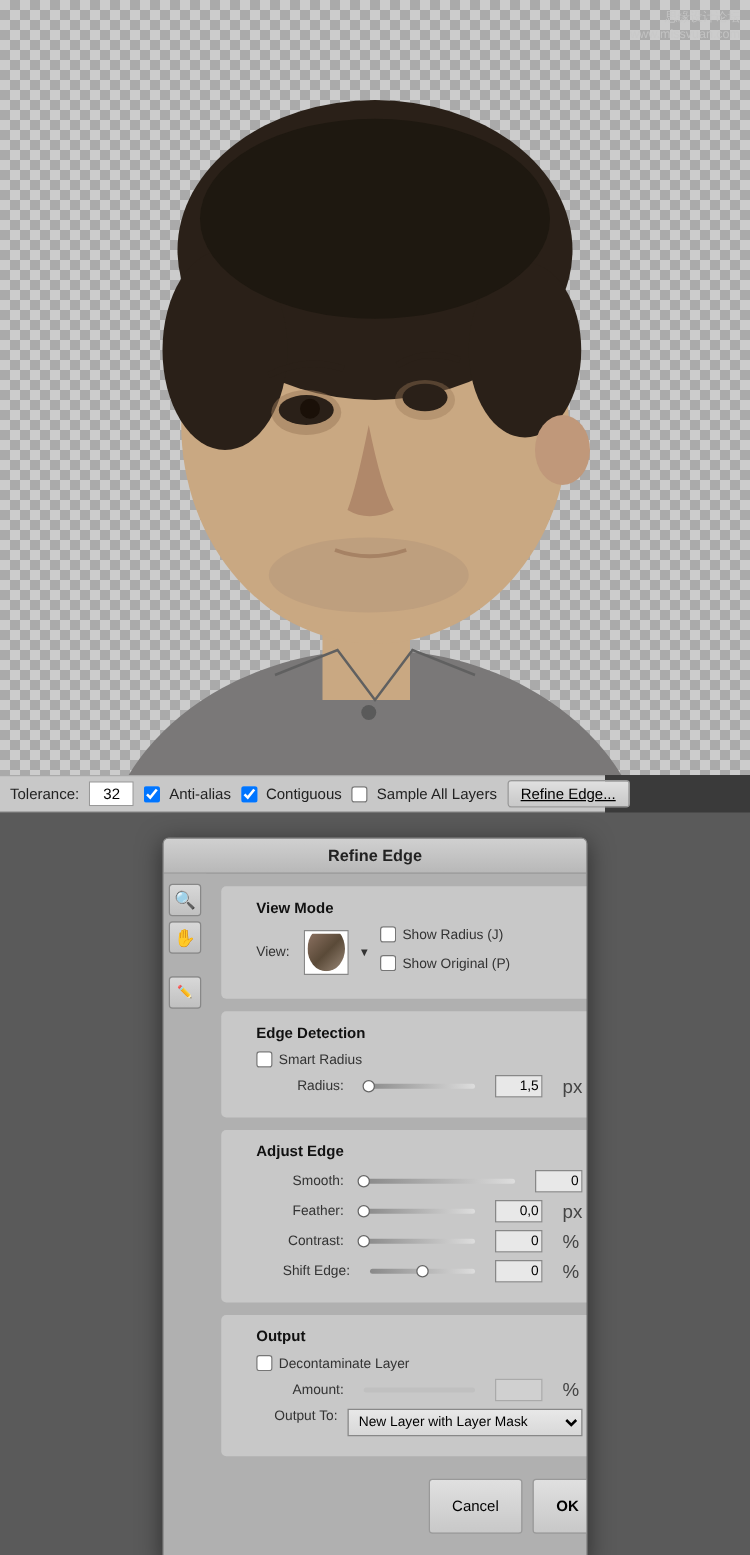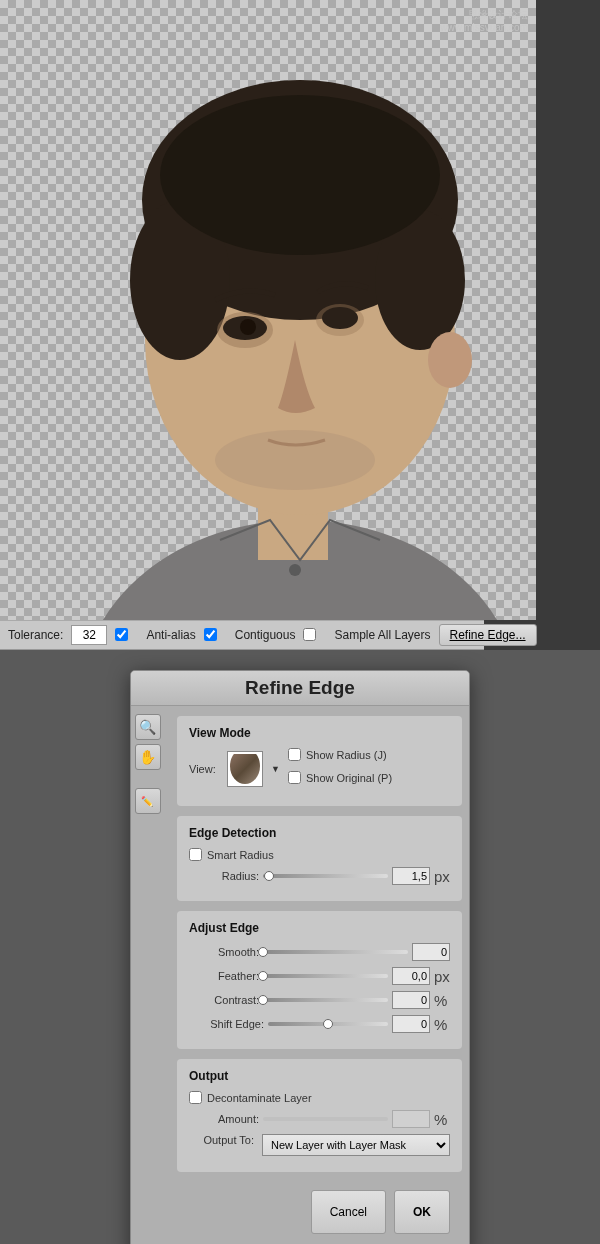--- a/index.html
+++ b/index.html
@@ -8,21 +8,21 @@
       min-height: 1244px;
       background: #3a3a3a;
       font-family: Arial, Helvetica, sans-serif;
       font-size: 12px;
       color: #222;
       overflow-x: hidden;
     }
 
     
     .canvas-area {
-      width: 536px;
+      width: 600px;
       height: 620px;
       position: relative;
       background-color: #888;
       background-image:
         linear-gradient(45deg, #ccc 25%, transparent 25%),
         linear-gradient(-45deg, #ccc 25%, transparent 25%),
         linear-gradient(45deg, transparent 75%, #ccc 75%),
         linear-gradient(-45deg, transparent 75%, #ccc 75%);
       background-size: 20px 20px;
       background-position: 0 0, 0 10px, 10px -10px, -10px 0px;
@@ -50,22 +50,22 @@
       width: 36px;
       height: 20px;
       border: 1px solid #999;
       background: #fff;
       font-size: 12px;
       text-align: center;
       padding: 0 2px;
     }
     .toolbar-checkbox-group {
       display: flex;
-      align-items: flex-start;
-      gap: 18px;
+      align-items: flex-end;
+      gap: 7px;
       white-space: nowrap;
     }
     .toolbar-checkbox-group input[type=checkbox] {
       width: 13px;
       height: 13px;
       cursor: pointer;
     }
     .toolbar-btn {
       height: 22px;
       padding: 0 10px;
@@ -95,21 +95,21 @@
       border: 1px solid #888;
       border-radius: 5px;
       box-shadow: 0 4px 20px rgba(0,0,0,0.5);
       overflow: hidden;
     }
 
     .dialog-titlebar {
       background: linear-gradient(to bottom, #d0d0d0, #b8b8b8);
       text-align: center;
       padding: 6px 0;
-      font-size: 19px;
+      font-size: 13px;
       font-weight: bold;
       color: #222;
       border-bottom: 1px solid #999;
     }
 
     .dialog-content-wrap {
       display: flex;
       flex-direction: row;
     }
 
@@ -138,36 +138,36 @@
 
     .main-column {
       flex: 1;
       padding: 10px 12px;
     }
 
     
     .section {
       background: #c8c8c8;
       border-radius: 4px;
-      padding: 10px 12px;
+      padding: 10px 28px;
       margin-bottom: 10px;
     }
 
     .section-title {
       font-size: 12px;
       font-weight: bold;
       color: #111;
       margin-bottom: 8px;
     }
 
     .form-row {
       display: flex;
       align-items: center;
       margin-bottom: 6px;
-      gap: 4px;
+      gap: 16px;
     }
 
     .form-label {
       font-size: 11px;
       color: #333;
       min-width: 70px;
       text-align: right;
       white-space: nowrap;
     }
 

